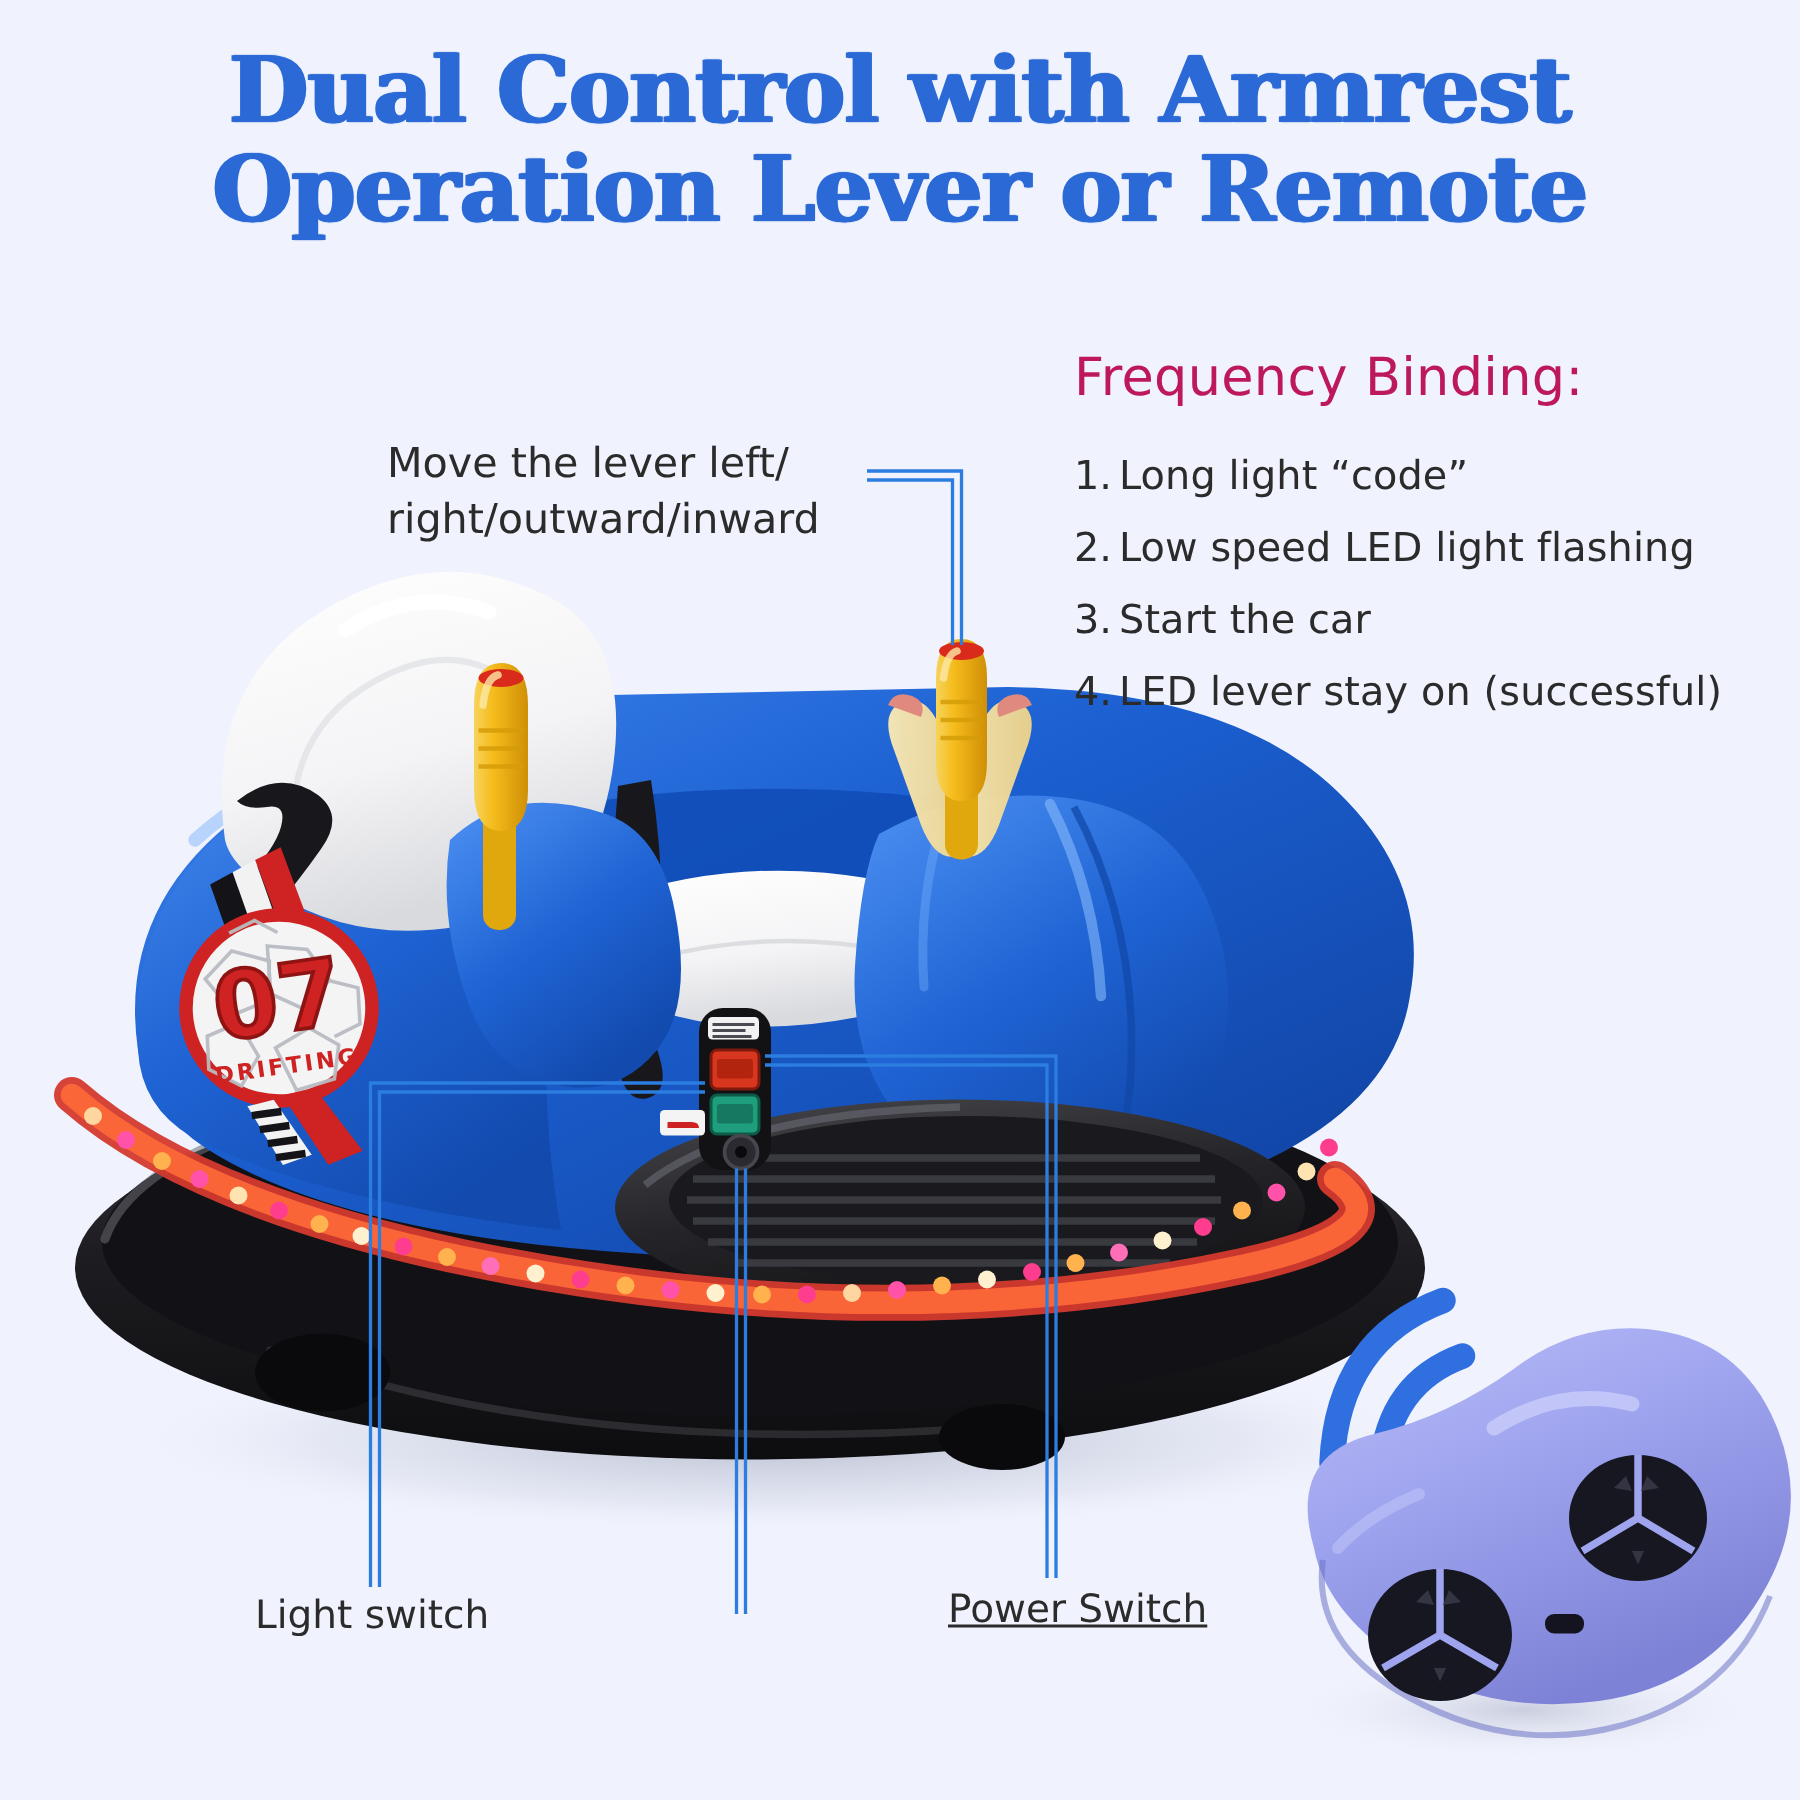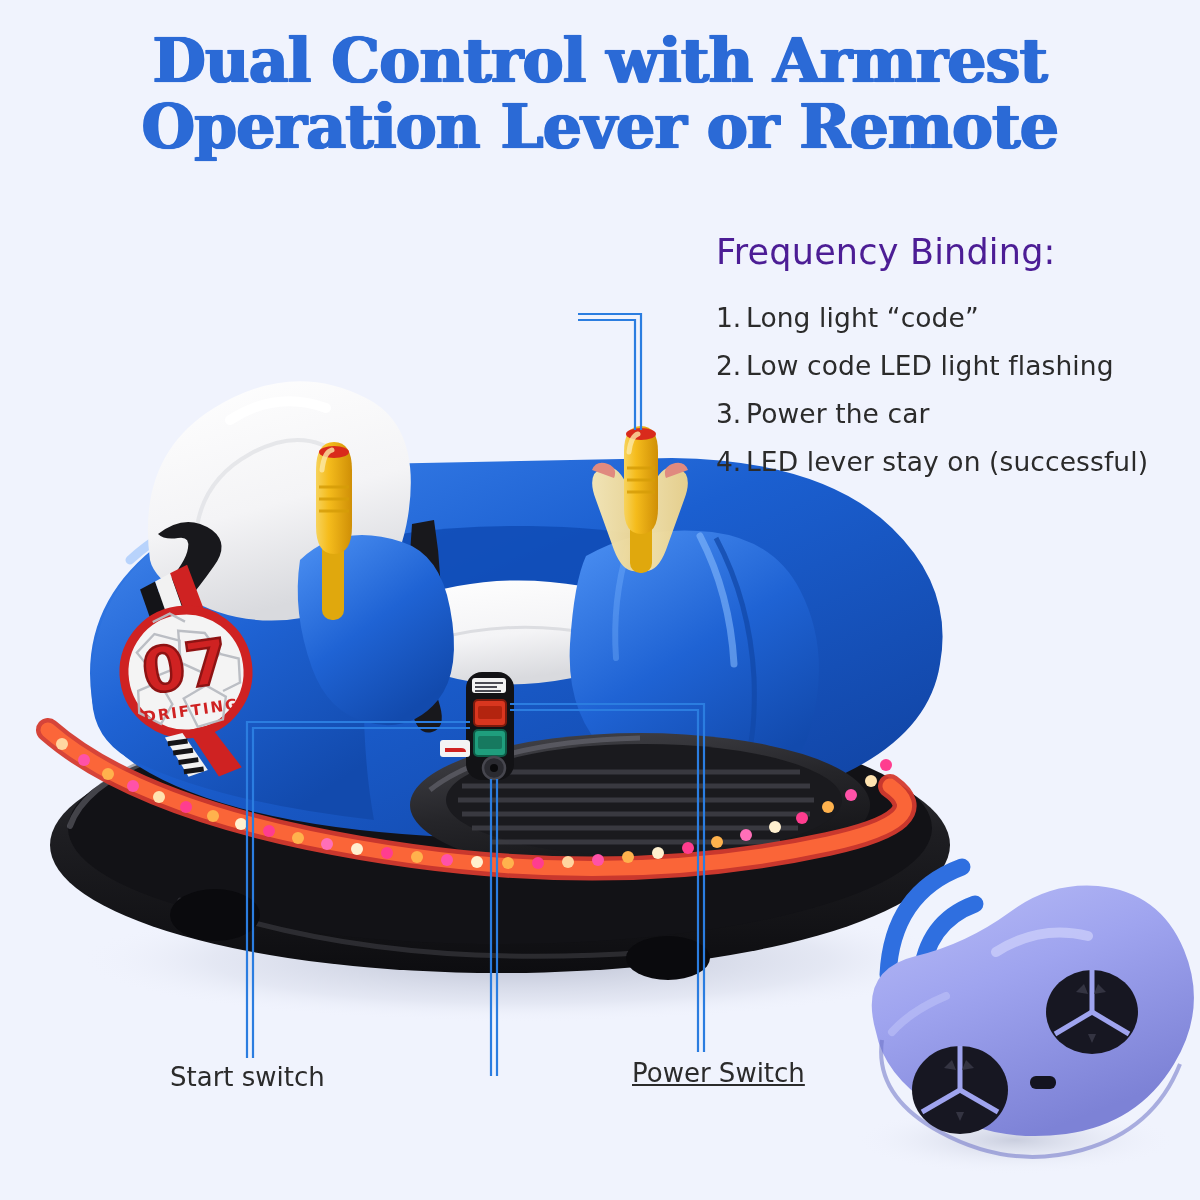--- a/index.html
+++ b/index.html
@@ -23,21 +23,21 @@
     letter-spacing:-0.5px;
     color:#2b6ad6;
     text-shadow:0 0 1px #2b6ad6, 1.2px 0 0 #2b6ad6, -1.2px 0 0 #2b6ad6;
     white-space:pre-line;
   }
 
   
   .freq-head{
     position:absolute;left:716px;top:232px;
     font-family:"DejaVu Sans","Liberation Sans",sans-serif;
-    font-size:35px;color:#4c1d95;letter-spacing:.2px;
+    font-size:35px;color:#be185d;letter-spacing:.2px;
   }
   .freq-list{
     position:absolute;left:716px;top:302px;width:480px;
     font-size:26.5px;color:#2b2b2b;
   }
   .freq-item{display:flex;align-items:flex-start;margin-bottom:17px;}
   .freq-num{width:30px;flex:0 0 30px;}
   .freq-txt{flex:1;letter-spacing:.1px;}
 
   
@@ -328,38 +328,40 @@
       <path d="M578,314 H641 V430 M578,320 H635 V430"></path>
 
       <path d="M470,722 H247 V1058 M470,728 H253 V1058"></path>
 
       <path d="M491,779 V1076 M497,779 V1076"></path>
 
       <path d="M510,704 H704 V1052 M510,710 H698 V1052"></path>
     </g>
   </svg>
 
+  <div class="lever-note">Move the lever left/
+right/outward/inward</div>
 
   <div class="freq-head">Frequency Binding:</div>
 
   <div class="freq-list">
     <div class="freq-item">
       <span class="freq-num">1.</span>
       <span class="freq-txt">Long light “code”</span>
     </div>
     <div class="freq-item">
       <span class="freq-num">2.</span>
-      <span class="freq-txt">Low code LED light flashing</span>
+      <span class="freq-txt">Low speed LED light flashing</span>
     </div>
     <div class="freq-item">
       <span class="freq-num">3.</span>
-      <span class="freq-txt">Power the car</span>
+      <span class="freq-txt">Start the car</span>
     </div>
     <div class="freq-item">
       <span class="freq-num">4.</span>
       <span class="freq-txt">LED lever stay on (successful)</span>
     </div>
   </div>
 
-  <div class="callout co-light">Start switch</div>
+  <div class="callout co-light">Light switch</div>
   <div class="callout co-power">Power Switch</div>
 
 </div>
 
 </body></html>

